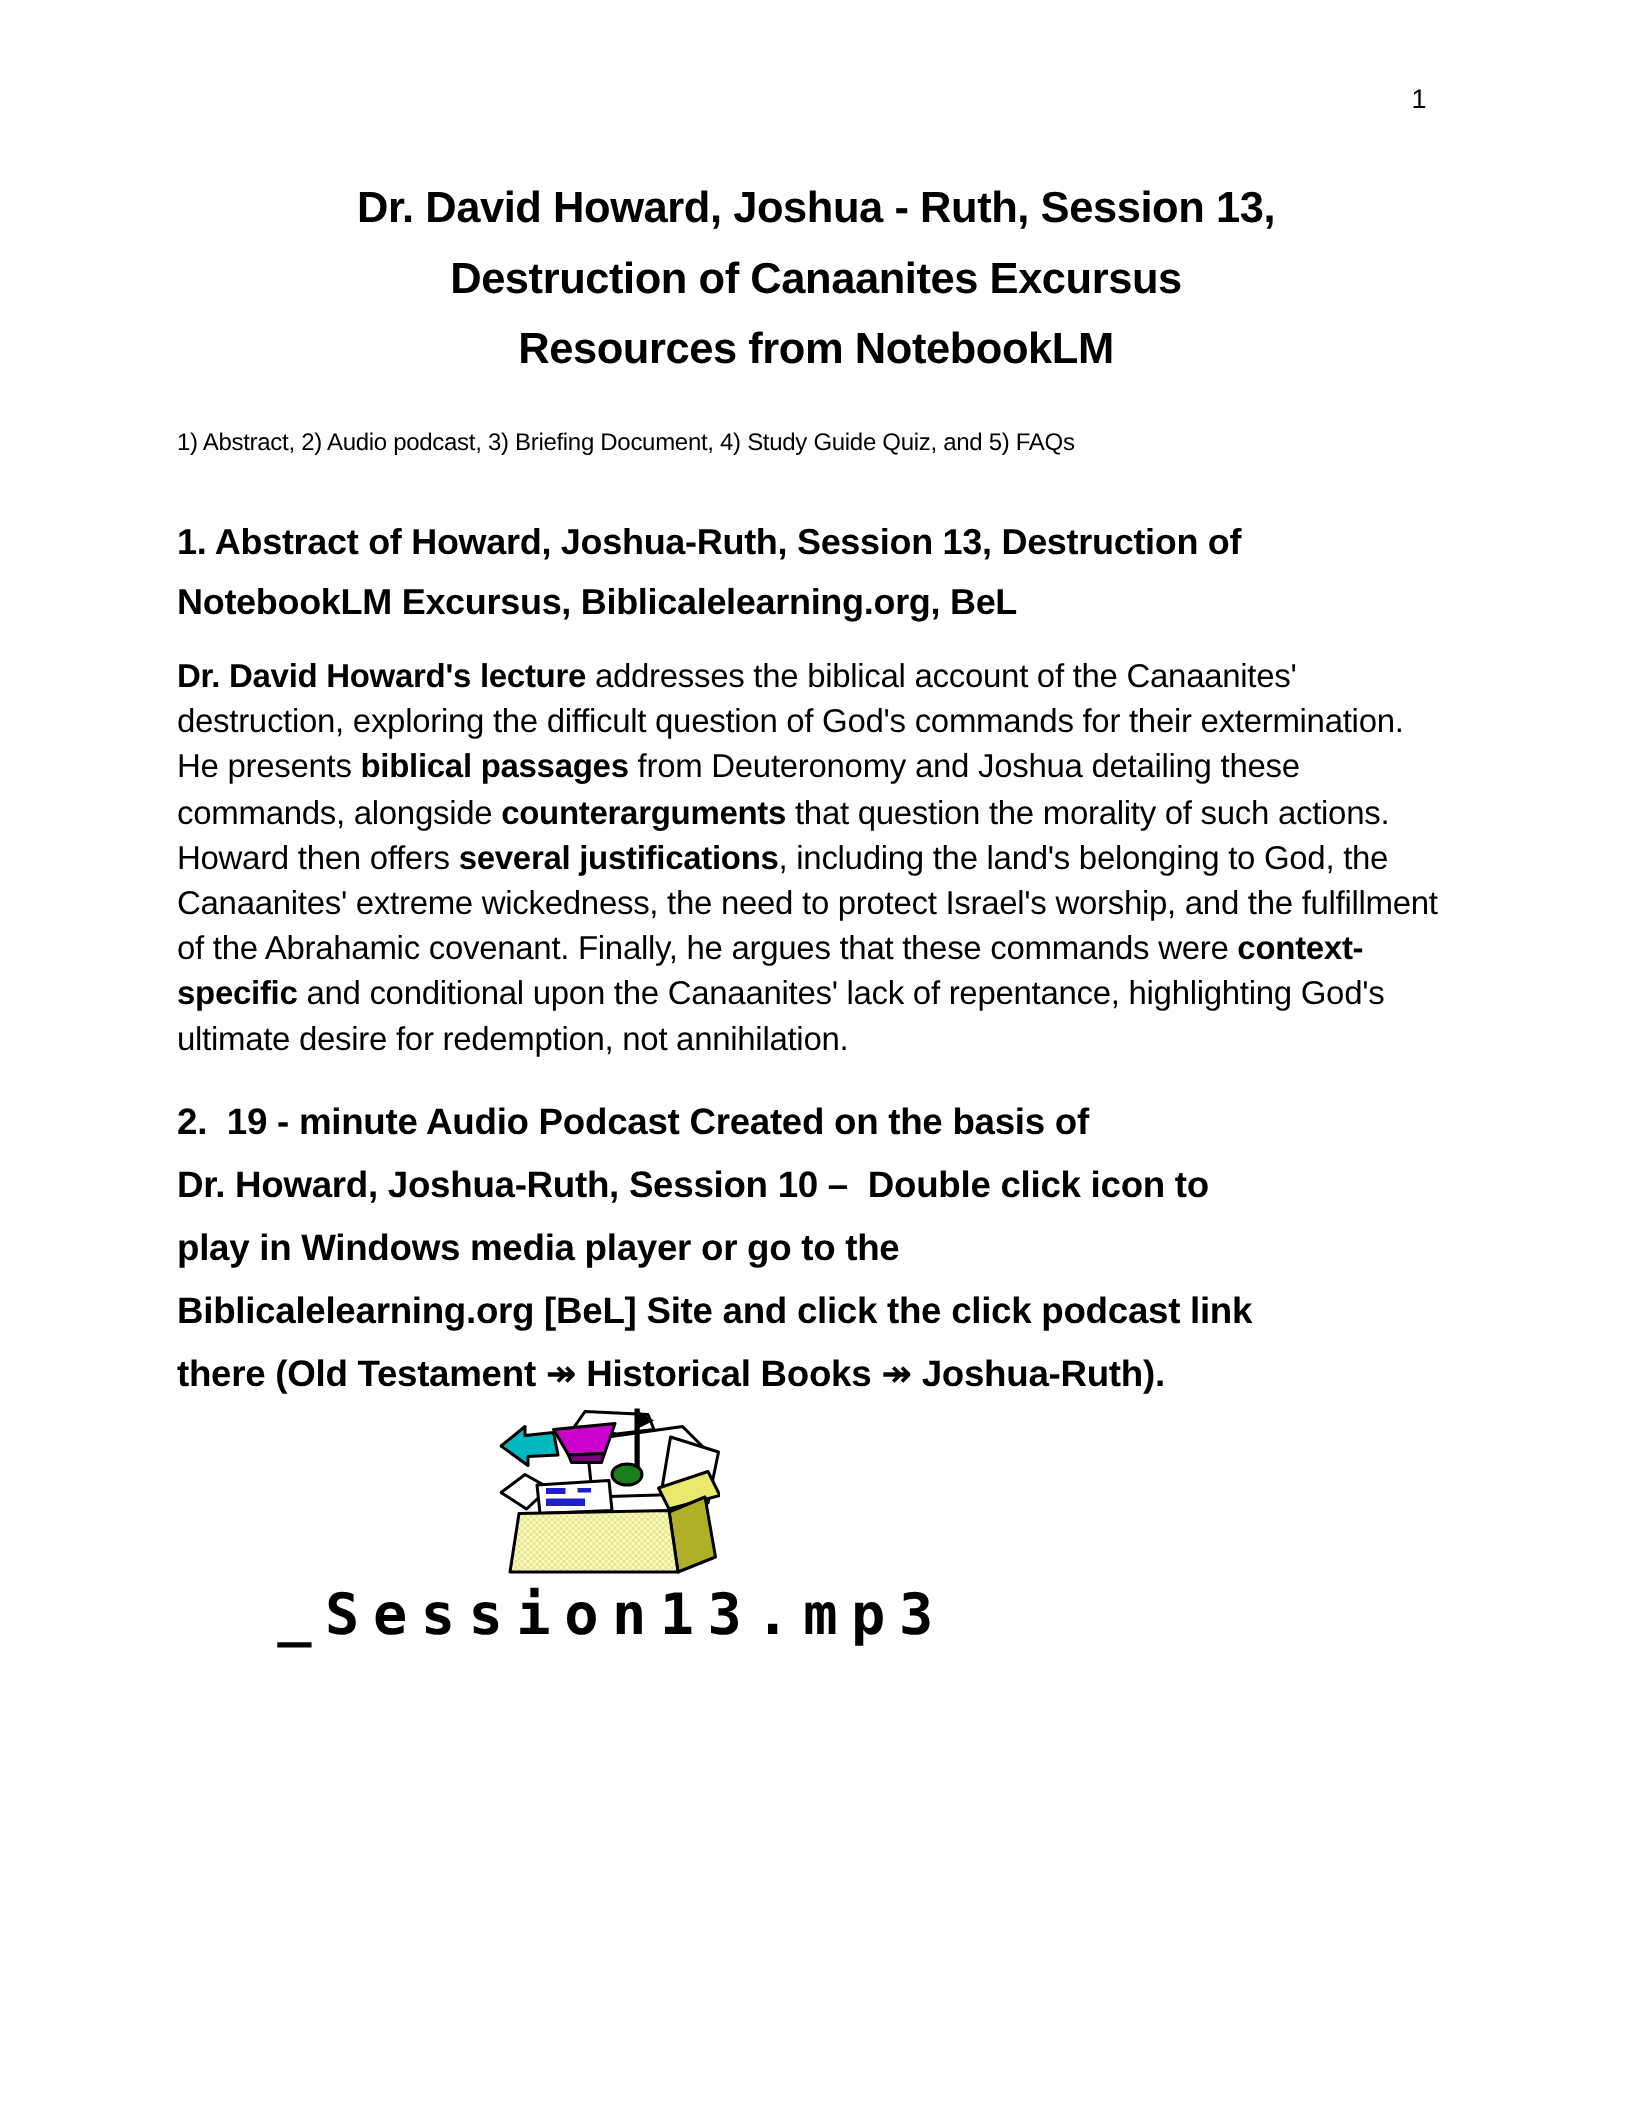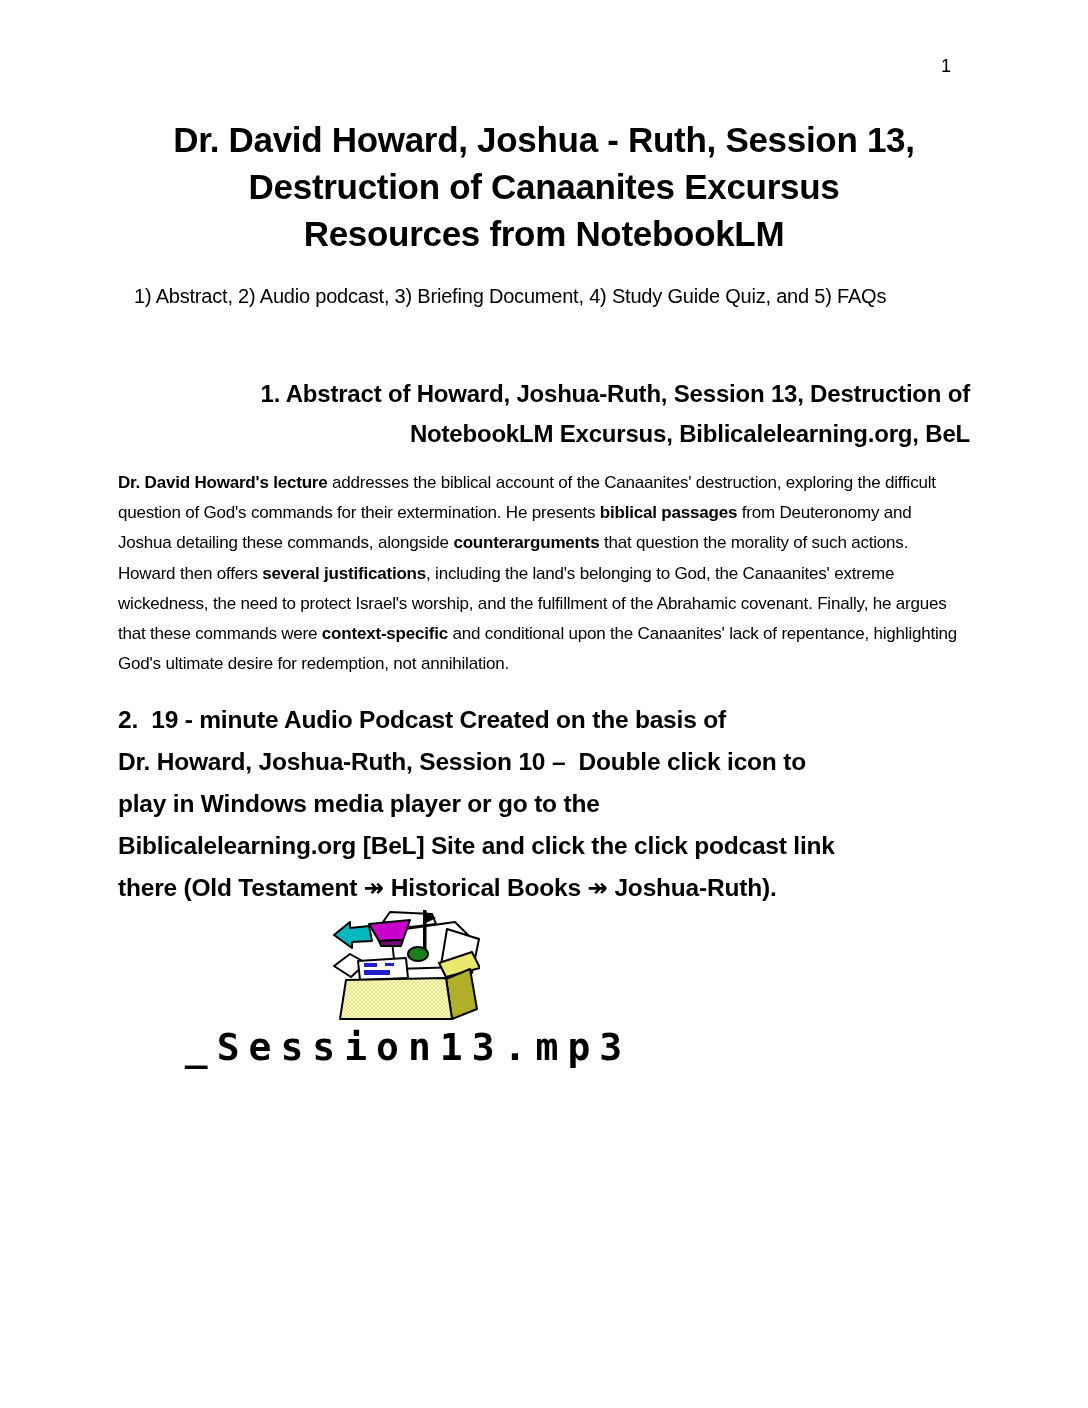--- a/index.html
+++ b/index.html
@@ -14,37 +14,37 @@
     box-sizing:border-box;
     padding:0 118px;
   }
   .page-number{
     position:absolute;top:56px;left:941px;
     font-size:18px;line-height:20px;
   }
   .doc-title{
     margin:0;padding-top:116px;
     text-align:center;
-    font-size:35px;font-weight:bold;
+    font-size:29px;font-weight:bold;
     line-height:47px;letter-spacing:-0.3px;
   }
   .subtitle{
-    margin:25px 0 0 16px;
-    font-size:20px;line-height:28px;letter-spacing:-0.2px;
+    margin:25px 0 0 0;
+    font-size:16px;line-height:28px;letter-spacing:-0.2px;
     white-space:pre-wrap;
   }
   .h-sec1{
-    margin:64px 0 0 0;
+    margin:32px 0 0 0;
     font-size:24px;font-weight:bold;
-    line-height:40px;letter-spacing:-0.2px;text-align:right;
+    line-height:40px;letter-spacing:-0.2px;
   }
   .abstract{
     margin:14px 0 0 0;
     max-width:850px;
-    font-size:17px;line-height:30.2px;letter-spacing:-0.2px;
+    font-size:22px;line-height:30.2px;letter-spacing:-0.2px;
   }
   .h-sec2{
     margin:20px 0 0 0;
     font-size:24.5px;font-weight:bold;
     line-height:42px;letter-spacing:-0.2px;
   }
   .lines div{white-space:pre-wrap;}
   .attachment{margin-top:0;}
   .clip-icon{display:block;margin-left:215px;}
   .filename{

